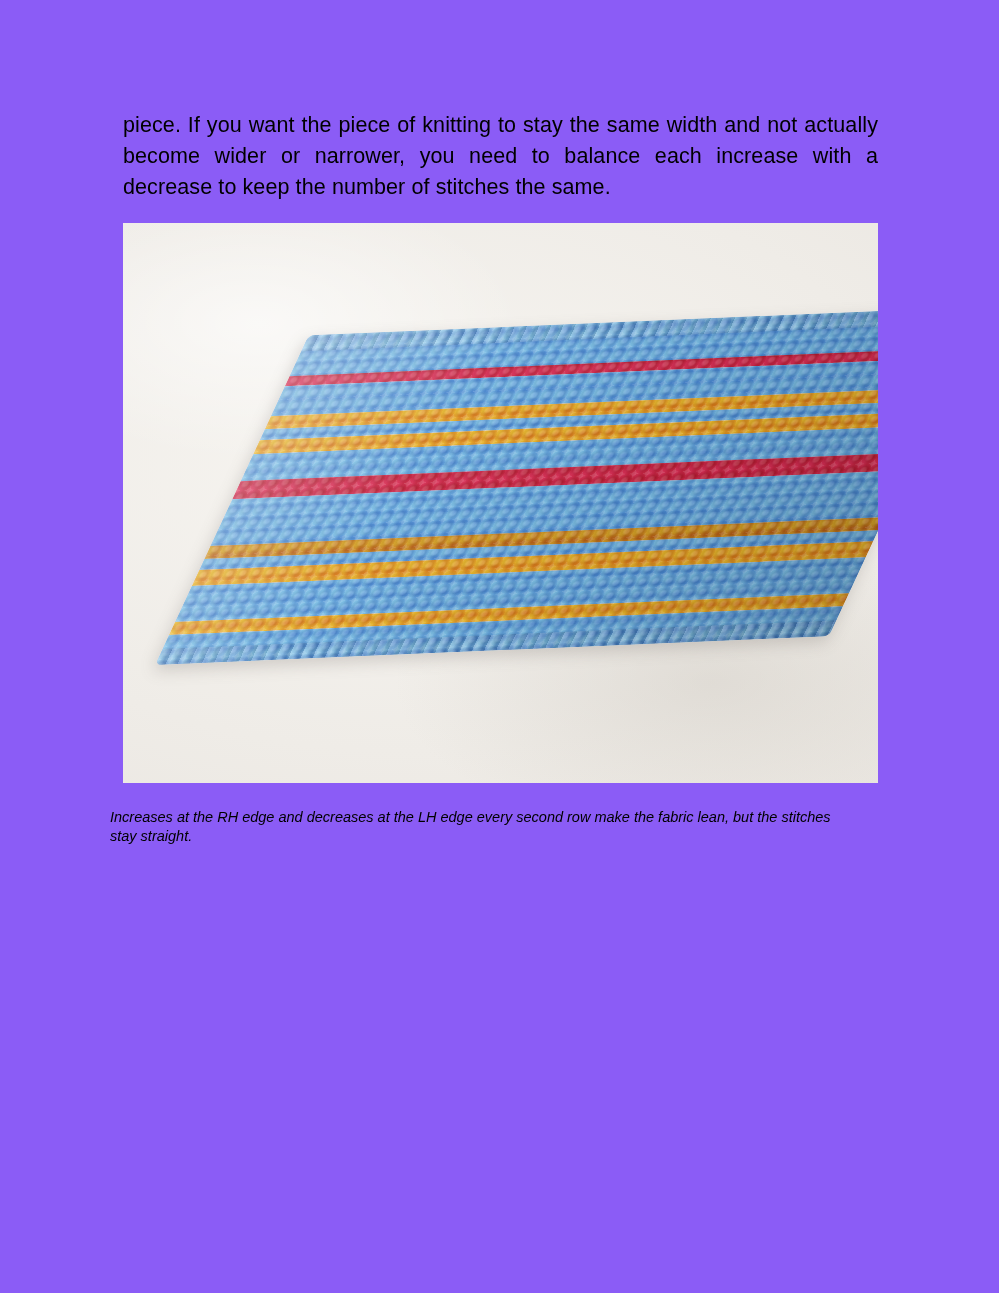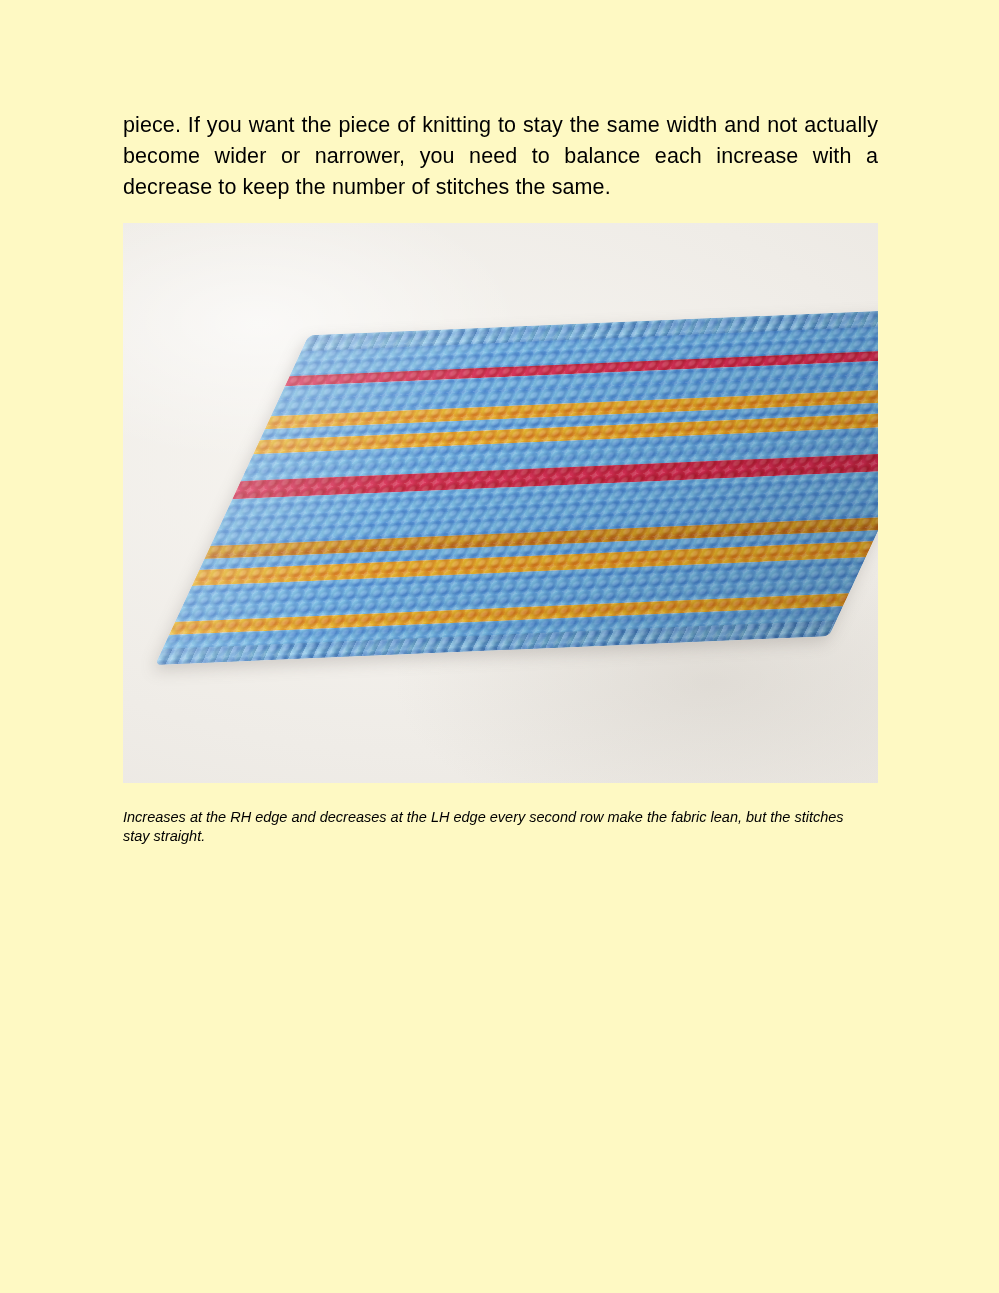--- a/index.html
+++ b/index.html
@@ -15,21 +15,21 @@
     overflow: hidden;
     position: relative;
   }
 
   .page {
     position: absolute;
     left: 0;
     top: 0;
     width: 999px;
     height: 1293px;
-    background: #fef9c3;
+    background: #8b5cf6;
   }
 
   .content {
     position: absolute;
     left: 123px;
     top: 110px;
     width: 755px;
   }
 
   .body-paragraph {
@@ -161,21 +161,21 @@
         rgba(255,255,255,0.35) 4px,
         rgba(0,0,0,0.18) 9px,
         rgba(0,0,0,0.18) 12px);
     opacity: 0.55;
   }
   .edge-top { top: 0; }
   .edge-bottom { bottom: 0; }
 
   .caption {
     position: absolute;
-    left: 123px;
+    left: 110px;
     top: 808px;
     width: 740px;
     font-family: "Liberation Sans", sans-serif;
     font-style: italic;
     font-size: 14.5px;
     line-height: 19px;
     color: #000000;
   }
 </style>
 </head>

